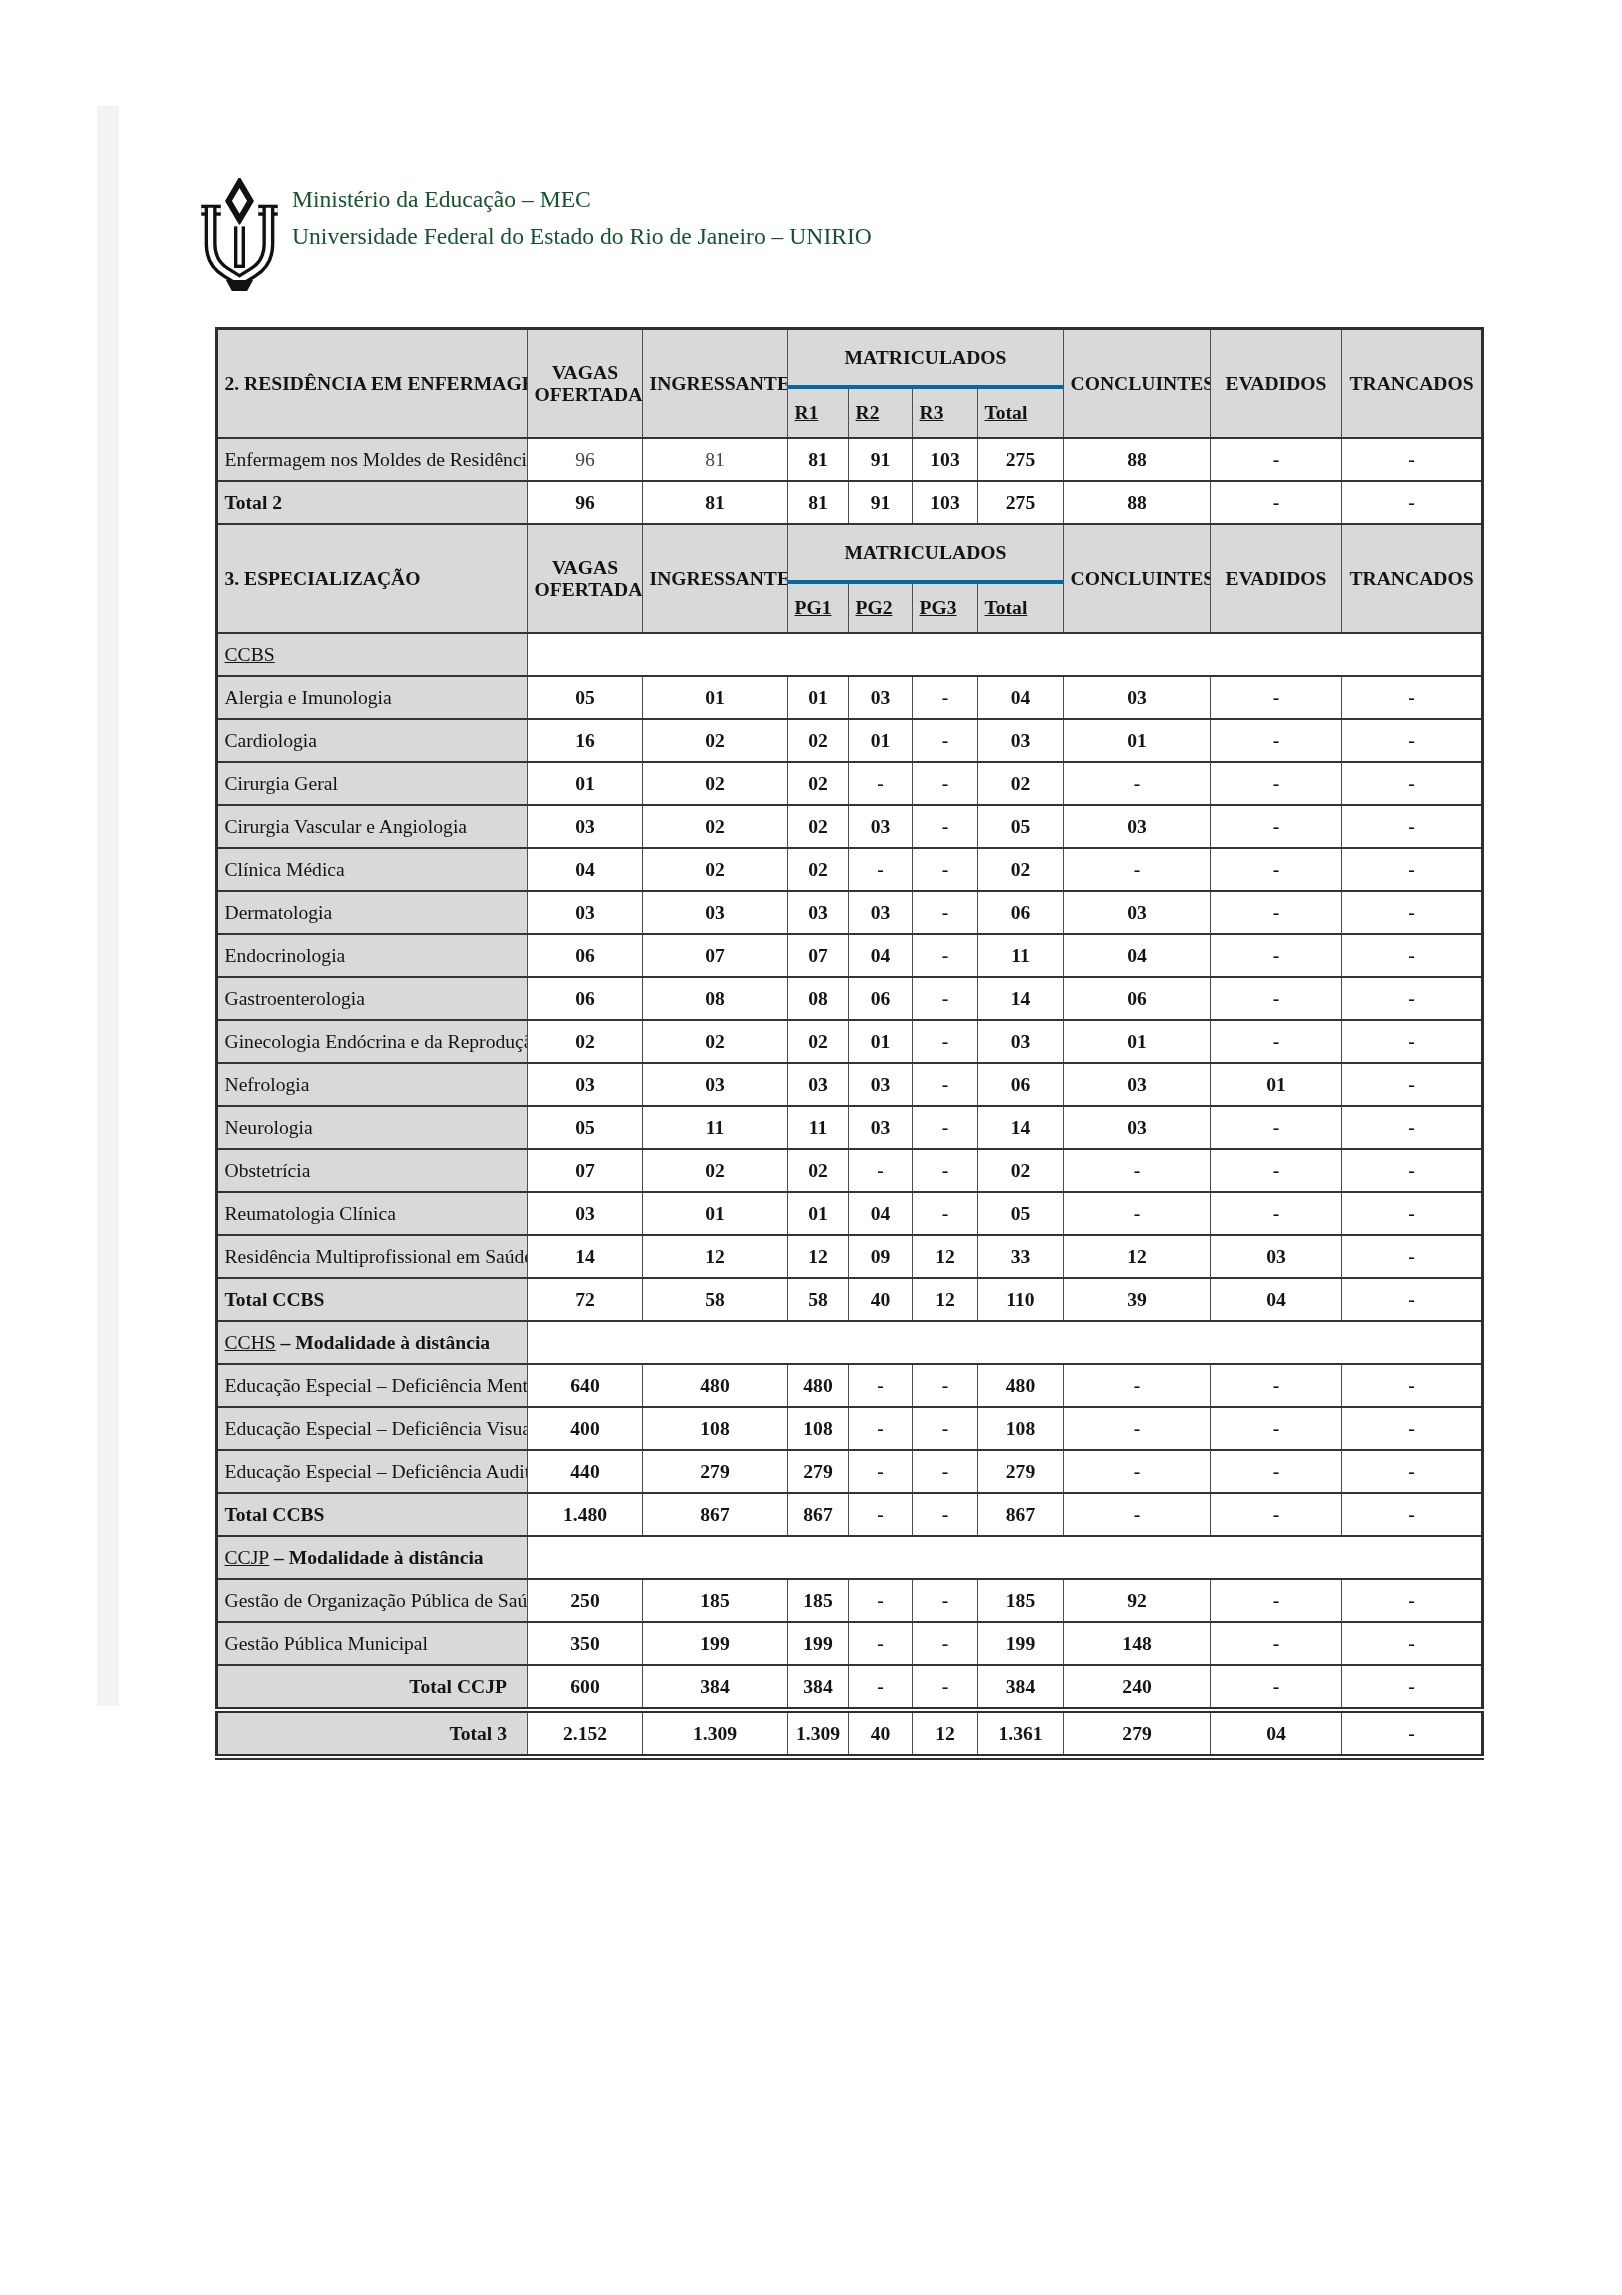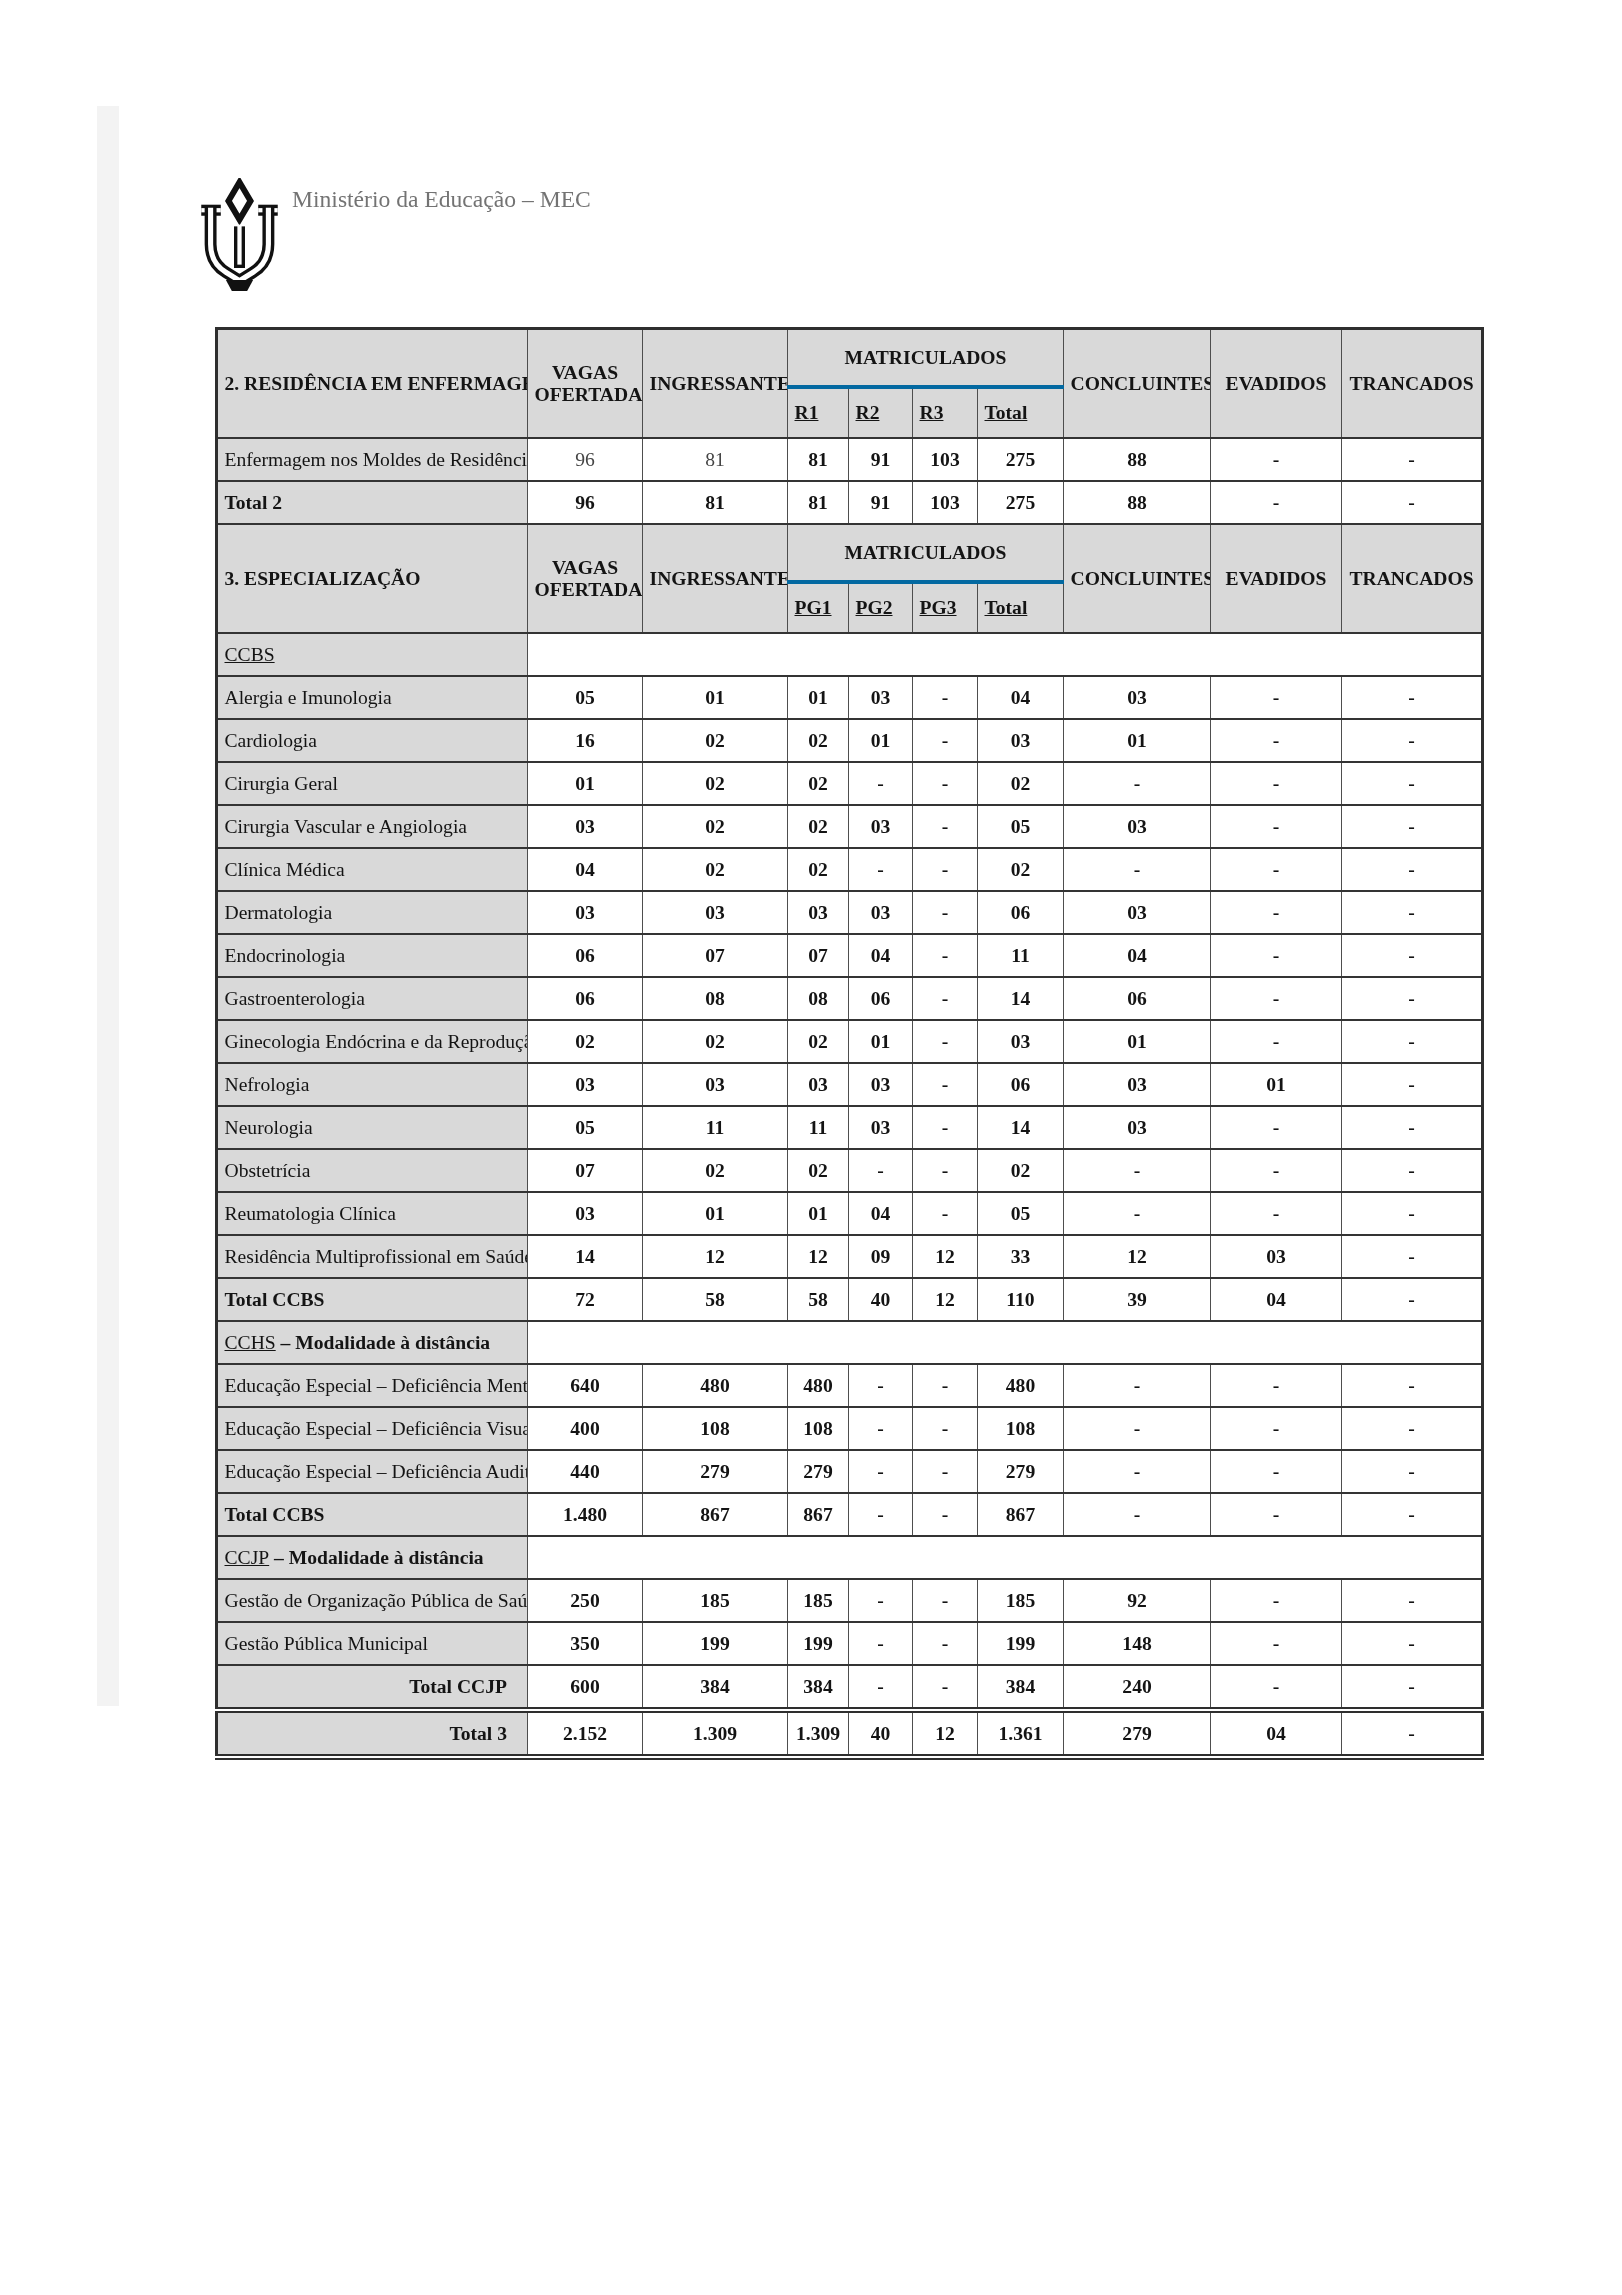--- a/index.html
+++ b/index.html
@@ -13,21 +13,21 @@
   }
   
   .scan-strip{
     position:absolute;left:97px;top:106px;width:22px;height:1600px;
     background:#f3f3f3;
   }
   
   .doc-logo{position:absolute;left:197px;top:178px;width:85px;height:118px;}
   .doc-head-text{
     position:absolute;left:292px;top:181px;
-    font-size:23.6px;line-height:37px;color:#737373;
+    font-size:23.6px;line-height:37px;color:#14532d;
     white-space:nowrap;
   }
   
   table.tbl{
     position:absolute;left:215px;top:327px;
     width:1268px;
     border-collapse:collapse;table-layout:fixed;
     font-size:19.6px;color:#141414;
     border:3.3px solid #2e2e2e;
     border-bottom:6.5px double #2e2e2e;
@@ -85,20 +85,21 @@
     <path d="M16,33 V76 Q16,98 34,109 L50,119 L66,109 Q84,98 84,76 V33" fill="none" stroke="#fff" stroke-width="6"></path>
 
     <path d="M50,55 V104" stroke="#111" stroke-width="13" fill="none"></path>
     <path d="M50,53 V100" stroke="#fff" stroke-width="5" fill="none"></path>
 
     <polygon points="34,118 66,118 59,131 41,131" fill="#111"></polygon>
   </svg>
 
   <div class="doc-head-text">
     <div>Ministério da Educação – MEC</div>
+    <div>Universidade Federal do Estado do Rio de Janeiro – UNIRIO</div>
   </div>
 
   <table class="tbl">
     <colgroup>
       <col style="width:311px">
         <col style="width:115px">
         <col style="width:145px">
       <col style="width:61px">
         <col style="width:64px">
         <col style="width:65px">

